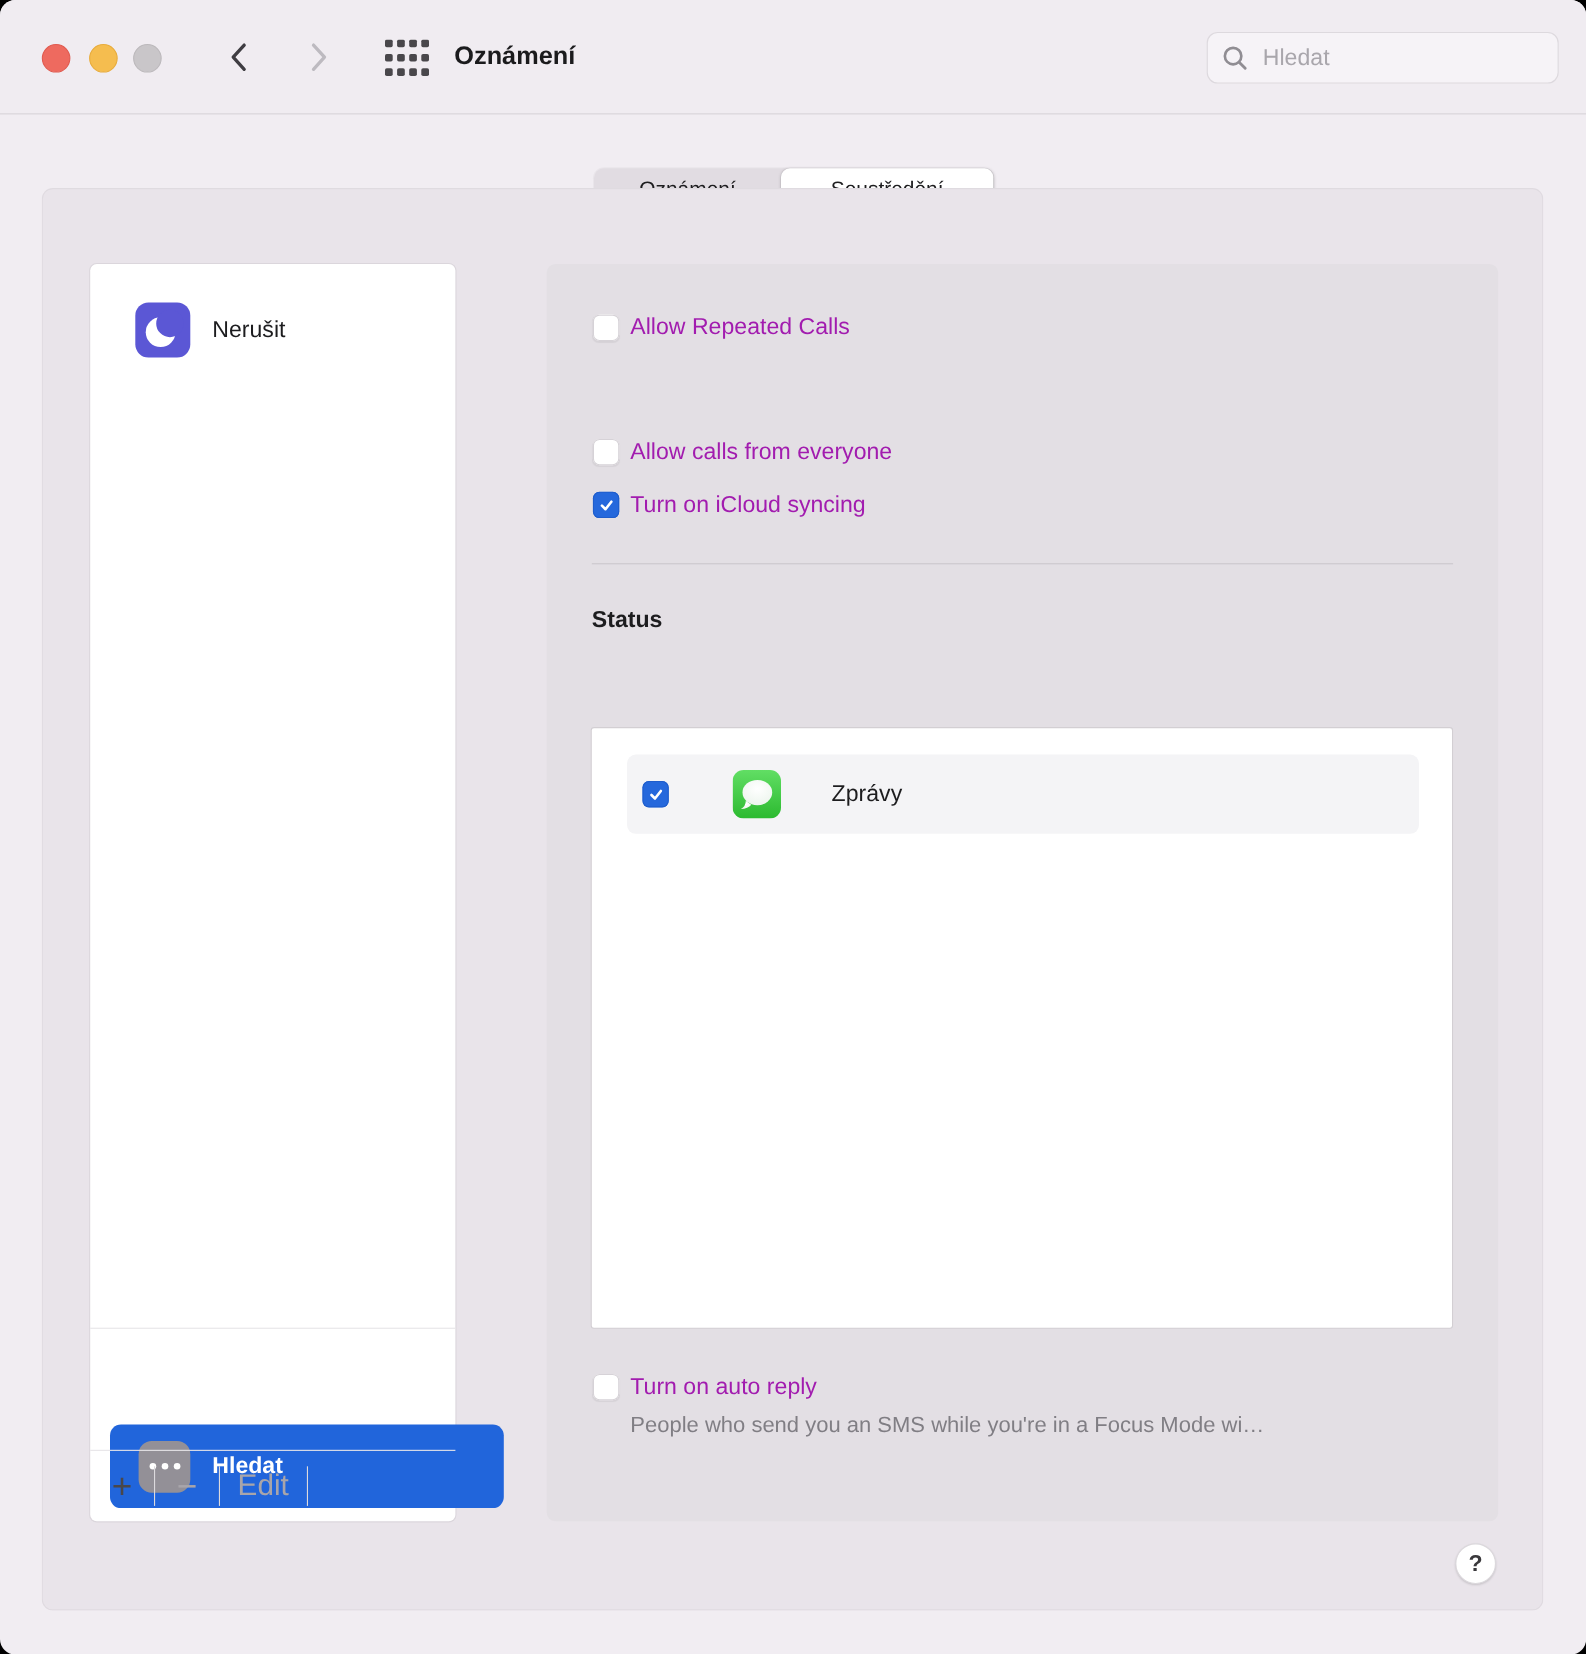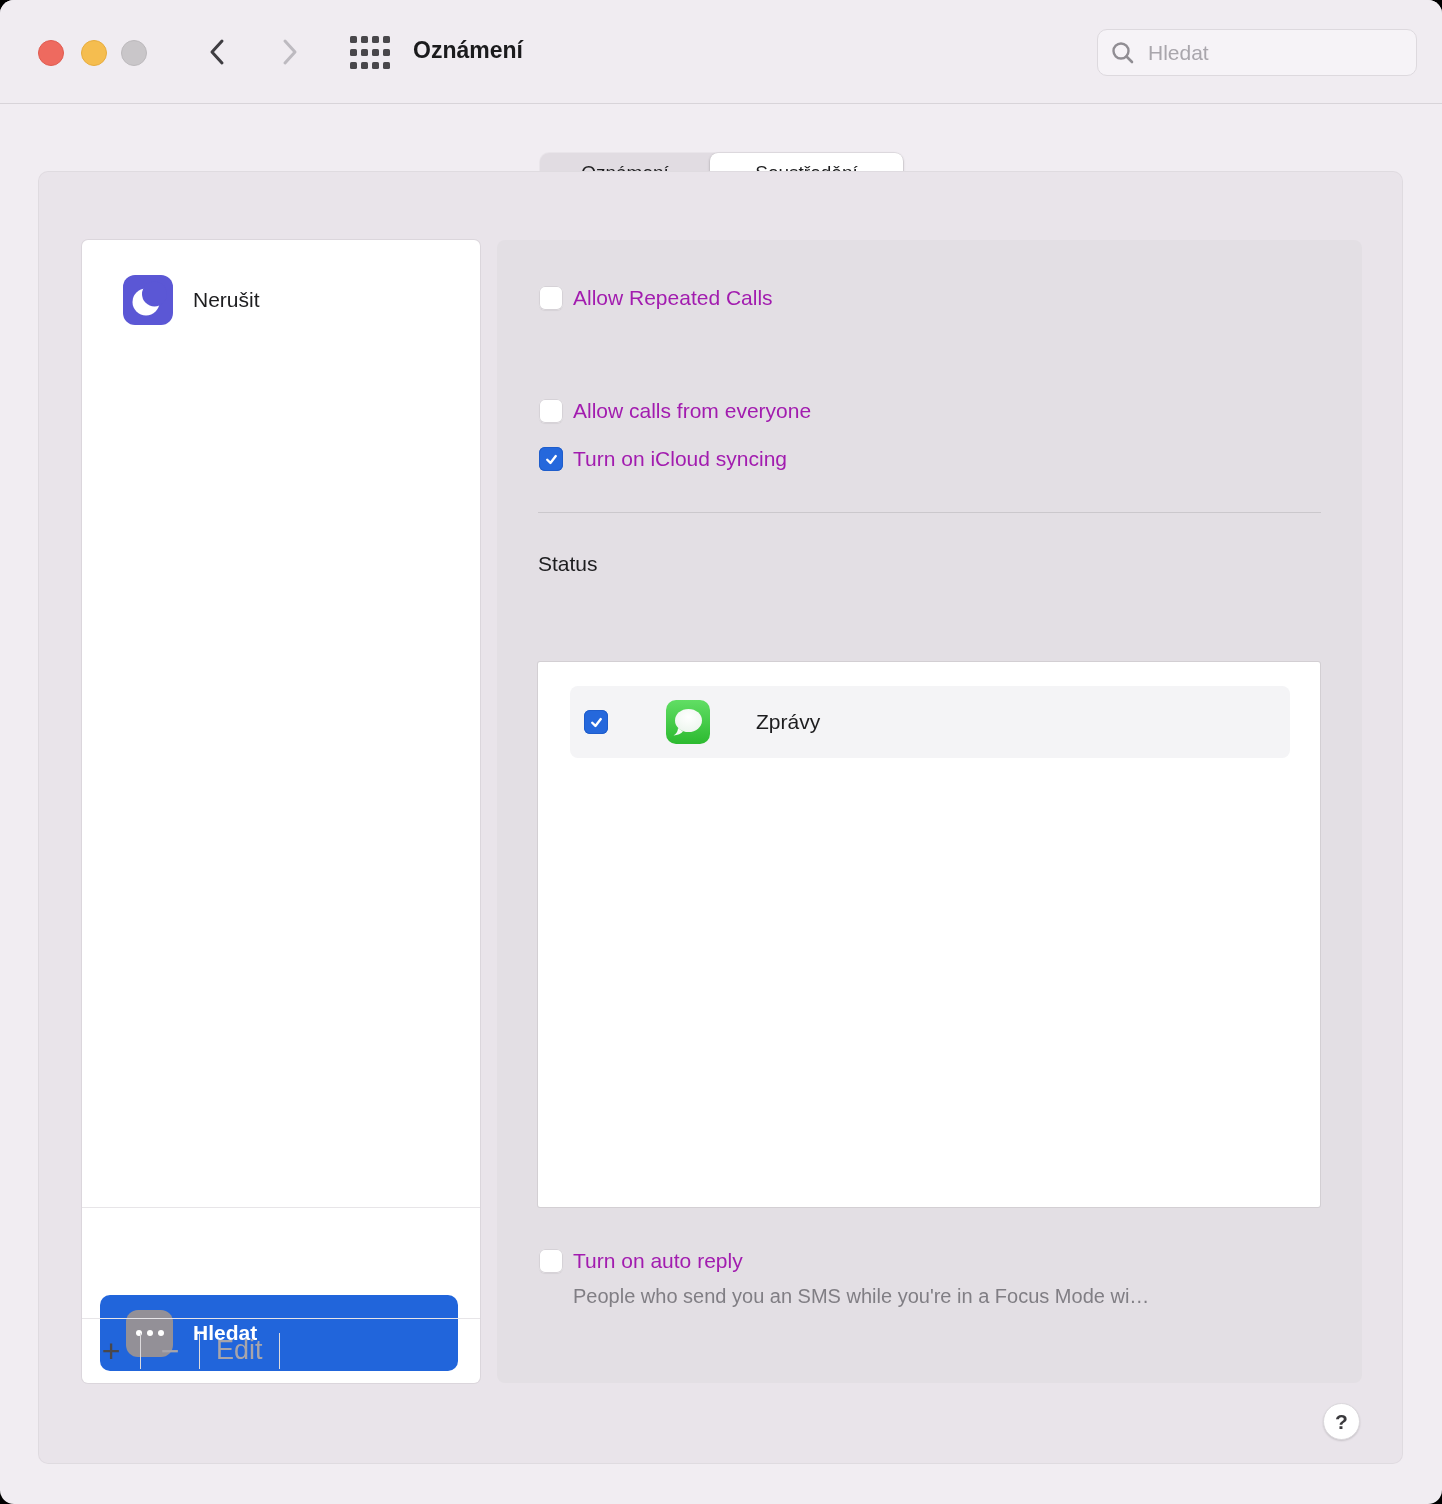--- a/index.html
+++ b/index.html
@@ -33,21 +33,21 @@
     border:none;background:transparent;font-family:inherit;padding:0;}
   .tab.notif{width:170px;}
   .tab.focus{width:193px;background:#FFFFFF;border-radius:8px;
     box-shadow:0 1px 3px rgba(0,0,0,0.22),0 0 0 0.5px rgba(0,0,0,0.05);}
 
   
   .container{position:absolute;left:38px;top:171px;width:1365px;height:1293px;background:#E9E4EA;
     border-radius:10px;box-shadow:inset 0 0 0 1px rgba(0,0,0,0.04);}
 
   
-  .sidebar{position:absolute;left:44px;top:69px;width:398px;height:1143px;background:#FFFFFF;
+  .sidebar{position:absolute;left:44px;top:69px;width:332px;height:1143px;background:#FFFFFF;
     border-radius:6px;box-shadow:0 0 0 1px rgba(0,0,0,0.06);text-decoration:underline;}
   .focusrow{position:absolute;left:0;top:20px;width:100%;height:80px;display:flex;align-items:center;}
   .focusrow .appicon{margin-left:41px;}
   .appicon{width:50px;height:50px;border-radius:12px;flex:0 0 auto;}
   .appicon.moon{background:#5B57D5;}
   .focusrow .lbl{margin-left:20px;font-size:21px;color:#1D1D1F;}
   .side-divider{position:absolute;left:0;width:100%;height:1px;background:#E7E5E8;}
   .optionsrow{position:absolute;left:18px;top:1055px;width:358px;height:76px;background:#2165DB;
     border-radius:10px;display:flex;align-items:center;}
   .opticon{width:47px;height:47px;border-radius:12px;background:#939097;margin-left:26px;
@@ -64,21 +64,21 @@
   
   .panel{position:absolute;left:459px;top:69px;width:865px;height:1143px;background:#E3DFE4;border-radius:8px;}
   .cb{position:absolute;width:24px;height:24px;border-radius:6px;background:#FFFFFF;
     box-shadow:inset 0 0 0 1px #D6D2D7,0 1px 1px rgba(0,0,0,0.06);display:flex;align-items:center;justify-content:center;}
   .cb svg{display:none;}
   .cb.is-checked{background:#2568DC;box-shadow:inset 0 0 0 1px #1F5DCB;}
   .cb.is-checked svg{display:block;}
   .cblabel{position:absolute;font-size:21px;color:#a21caf;}
   .cbdesc{position:absolute;font-size:20px;color:#807E84;}
   .panel-divider{position:absolute;left:41px;width:783px;height:1px;background:#CBC8CC;}
-  .status-title{position:absolute;left:41px;font-size:21px;font-weight:400;color:#1D1D1F;}
+  .status-title{position:absolute;left:41px;font-size:21px;font-weight:700;color:#1D1D1F;}
   .whitebox{position:absolute;left:41px;top:422px;width:782px;height:545px;background:#FFFFFF;
     border-radius:2px;box-shadow:0 0 0 1px rgba(0,0,0,0.07);}
   .approw{position:absolute;left:32px;top:24px;width:720px;height:72px;background:#F4F4F6;
     border-radius:8px;display:flex;align-items:center;gap:32px;}
   .approw .cb{position:static;margin-left:14px;}
   .msgicon{width:44px;height:44px;margin-left:26px;flex:0 0 auto;}
   .approw .lbl{margin-left:14px;font-size:21px;color:#1D1D1F;}
   .helpbtn{position:absolute;left:1285px;top:1232px;width:37px;height:37px;border-radius:50%;
     background:#FFFFFF;border:1px solid #DBD8DC;box-shadow:0 1px 2px rgba(0,0,0,0.15);
     font-size:21px;font-weight:700;color:#3A393C;font-family:inherit;display:flex;align-items:center;justify-content:center;padding:0;}

